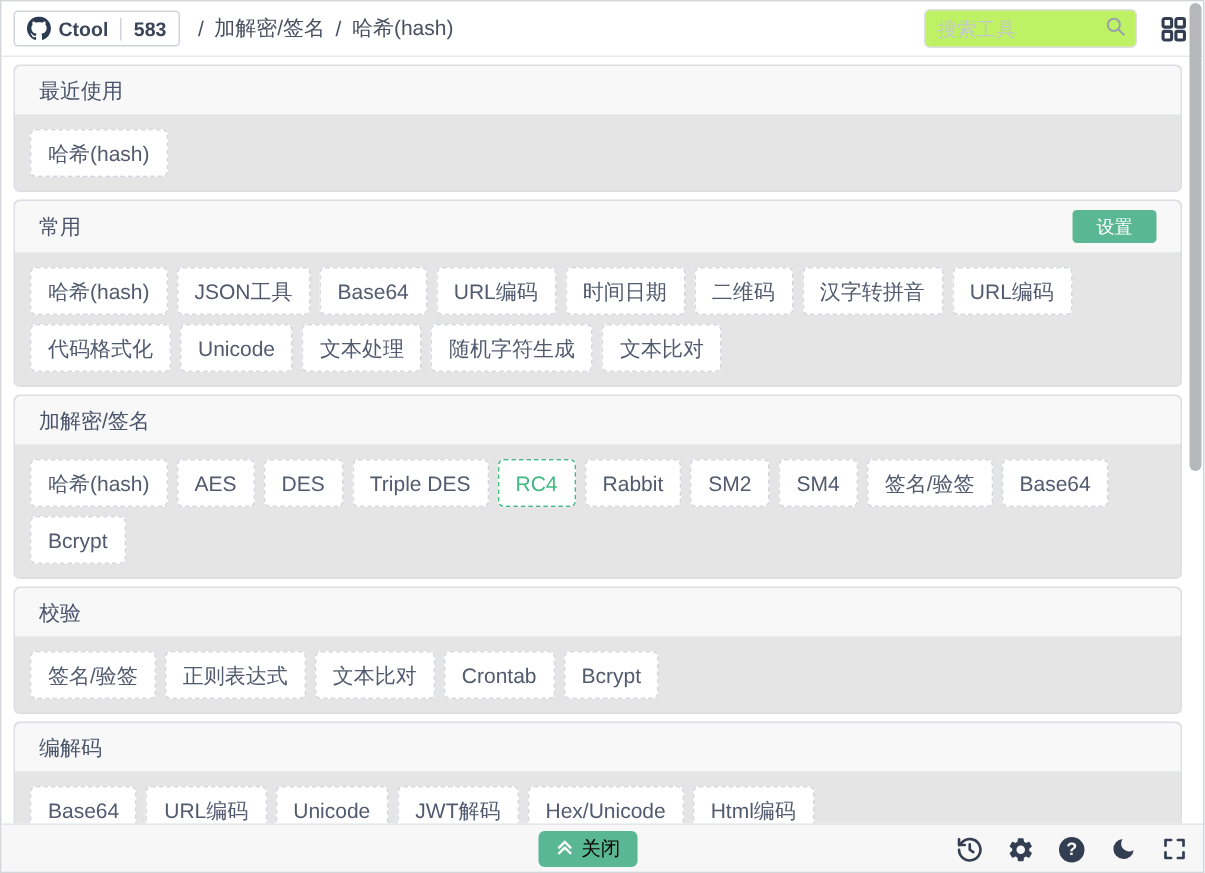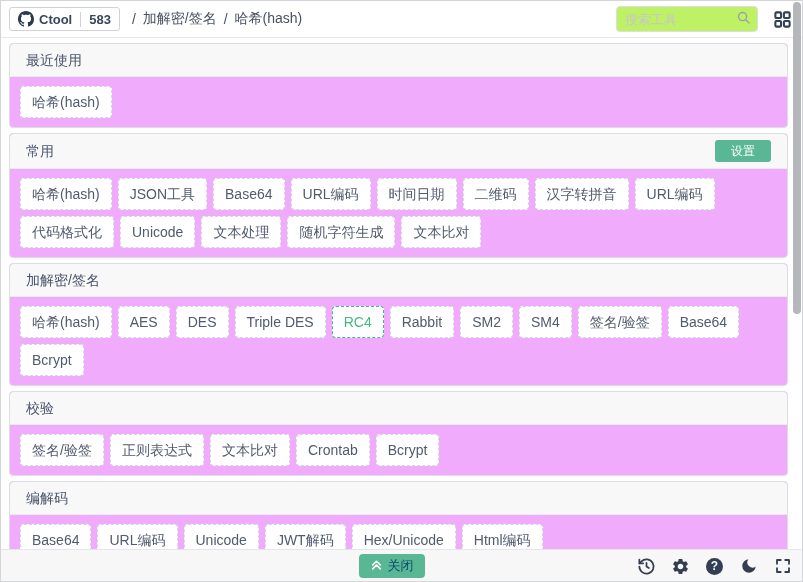--- a/index.html
+++ b/index.html
@@ -116,21 +116,21 @@
     width: 8px;
     height: 312px;
     background: #b5b7ba;
     border-radius: 4px;
   }
 
   .card {
     border: 1px solid #dcdee2;
     border-radius: 4px;
     margin-bottom: 5px;
-    background: #f0abfc;
+    background: #e5e5e5;
   }
   .card-header {
     background: #f8f8f9;
     border-bottom: 1px solid #e8eaec;
     border-radius: 4px 4px 0 0;
     padding: 6px 16px;
     line-height: 20px;
     font-size: 14px;
     color: #49536a;
     display: flex;
@@ -186,21 +186,21 @@
     display: flex;
     align-items: center;
     justify-content: center;
     z-index: 40;
   }
   .close-btn {
     display: inline-flex;
     align-items: center;
     gap: 5px;
     background: #5ab795;
-    color: #0c4a6e;
+    color: #000000;
     border: none;
     border-radius: 4px;
     height: 24px;
     padding: 0 11px;
     font-size: 13px;
     cursor: pointer;
     font-family: inherit;
     margin-left: -20px;
   }
   .footer-icons {

